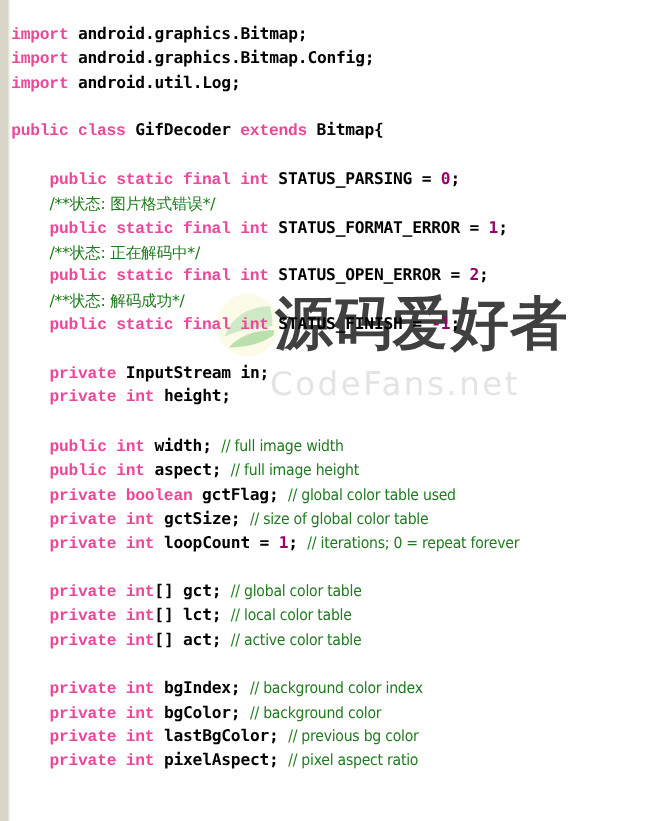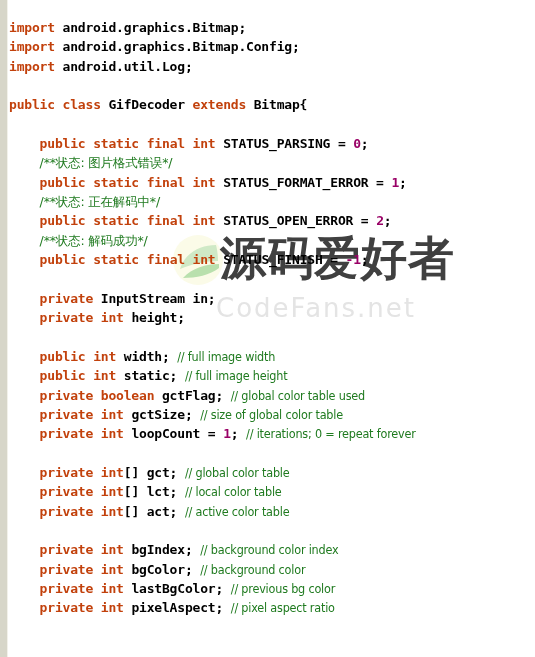--- a/index.html
+++ b/index.html
@@ -90,21 +90,21 @@
     line-height: 19.35px;
     white-space: pre;
     font-family: "DejaVu Sans Mono", monospace;
     font-size: 13px;
     font-weight: bold;
     color: #000000;
     padding-left: 9px;
     box-sizing: border-box;
     letter-spacing: -0.18px;
   }
-  .kw  { color: #c2410c; }
+  .kw  { color: #ec4899; font-family: Liberation Mono, monospace; }
   .num { color: #990066; }
   .txt { color: #000000; }
   .cm  {
     color: #1f7a1f;
     font-family: "DejaVu Sans Condensed", "Liberation Sans Narrow", "Liberation Sans", sans-serif;
     font-weight: normal;
     font-size: 12.5px;
     letter-spacing: -0.2px;
   }
   .cmc {
@@ -142,21 +142,21 @@
     <div class="ln"><span class="txt">    </span><span class="kw">public</span><span class="txt"> </span><span class="kw">static</span><span class="txt"> </span><span class="kw">final</span><span class="txt"> </span><span class="kw">int</span><span class="txt"> STATUS_FORMAT_ERROR = </span><span class="num">1</span><span class="txt">;</span></div>
     <div class="ln"><span class="txt">    </span><span class="cmc">/**状态: 正在解码中*/</span></div>
     <div class="ln"><span class="txt">    </span><span class="kw">public</span><span class="txt"> </span><span class="kw">static</span><span class="txt"> </span><span class="kw">final</span><span class="txt"> </span><span class="kw">int</span><span class="txt"> STATUS_OPEN_ERROR = </span><span class="num">2</span><span class="txt">;</span></div>
     <div class="ln"><span class="txt">    </span><span class="cmc">/**状态: 解码成功*/</span></div>
     <div class="ln"><span class="txt">    </span><span class="kw">public</span><span class="txt"> </span><span class="kw">static</span><span class="txt"> </span><span class="kw">final</span><span class="txt"> </span><span class="kw">int</span><span class="txt"> STATUS_FINISH = </span><span class="num">-1</span><span class="txt">;</span></div>
     <div class="ln">&nbsp;</div>
     <div class="ln"><span class="txt">    </span><span class="kw">private</span><span class="txt"> InputStream in;</span></div>
     <div class="ln"><span class="txt">    </span><span class="kw">private</span><span class="txt"> </span><span class="kw">int</span><span class="txt"> height;</span></div>
     <div class="ln">&nbsp;</div>
     <div class="ln"><span class="txt">    </span><span class="kw">public</span><span class="txt"> </span><span class="kw">int</span><span class="txt"> width; </span><span class="cm">// full image width</span></div>
-    <div class="ln"><span class="txt">    </span><span class="kw">public</span><span class="txt"> </span><span class="kw">int</span><span class="txt"> static; </span><span class="cm">// full image height</span></div>
+    <div class="ln"><span class="txt">    </span><span class="kw">public</span><span class="txt"> </span><span class="kw">int</span><span class="txt"> aspect; </span><span class="cm">// full image height</span></div>
     <div class="ln"><span class="txt">    </span><span class="kw">private</span><span class="txt"> </span><span class="kw">boolean</span><span class="txt"> gctFlag; </span><span class="cm">// global color table used</span></div>
     <div class="ln"><span class="txt">    </span><span class="kw">private</span><span class="txt"> </span><span class="kw">int</span><span class="txt"> gctSize; </span><span class="cm">// size of global color table</span></div>
     <div class="ln"><span class="txt">    </span><span class="kw">private</span><span class="txt"> </span><span class="kw">int</span><span class="txt"> loopCount = </span><span class="num">1</span><span class="txt">; </span><span class="cm">// iterations; 0 = repeat forever</span></div>
     <div class="ln">&nbsp;</div>
     <div class="ln"><span class="txt">    </span><span class="kw">private</span><span class="txt"> </span><span class="kw">int</span><span class="txt">[] gct; </span><span class="cm">// global color table</span></div>
     <div class="ln"><span class="txt">    </span><span class="kw">private</span><span class="txt"> </span><span class="kw">int</span><span class="txt">[] lct; </span><span class="cm">// local color table</span></div>
     <div class="ln"><span class="txt">    </span><span class="kw">private</span><span class="txt"> </span><span class="kw">int</span><span class="txt">[] act; </span><span class="cm">// active color table</span></div>
     <div class="ln">&nbsp;</div>
     <div class="ln"><span class="txt">    </span><span class="kw">private</span><span class="txt"> </span><span class="kw">int</span><span class="txt"> bgIndex; </span><span class="cm">// background color index</span></div>
     <div class="ln"><span class="txt">    </span><span class="kw">private</span><span class="txt"> </span><span class="kw">int</span><span class="txt"> bgColor; </span><span class="cm">// background color</span></div>

